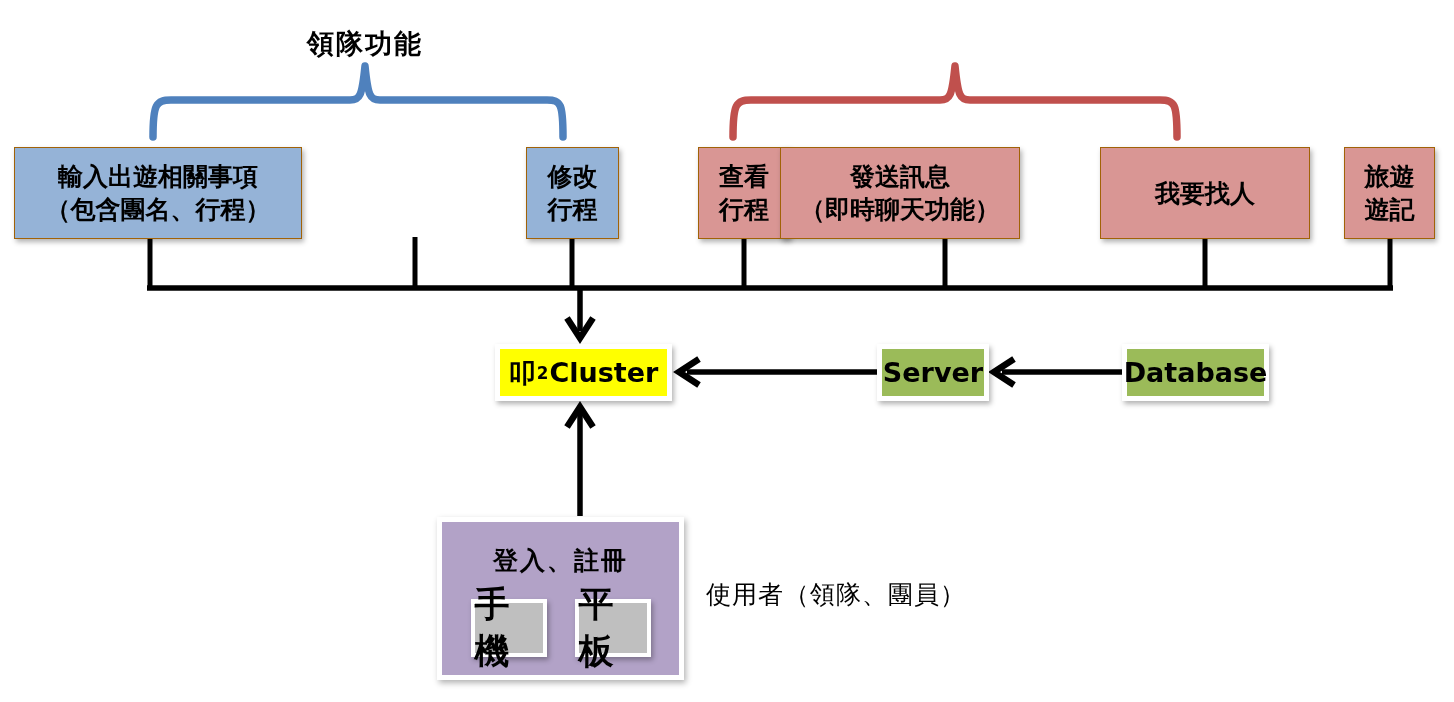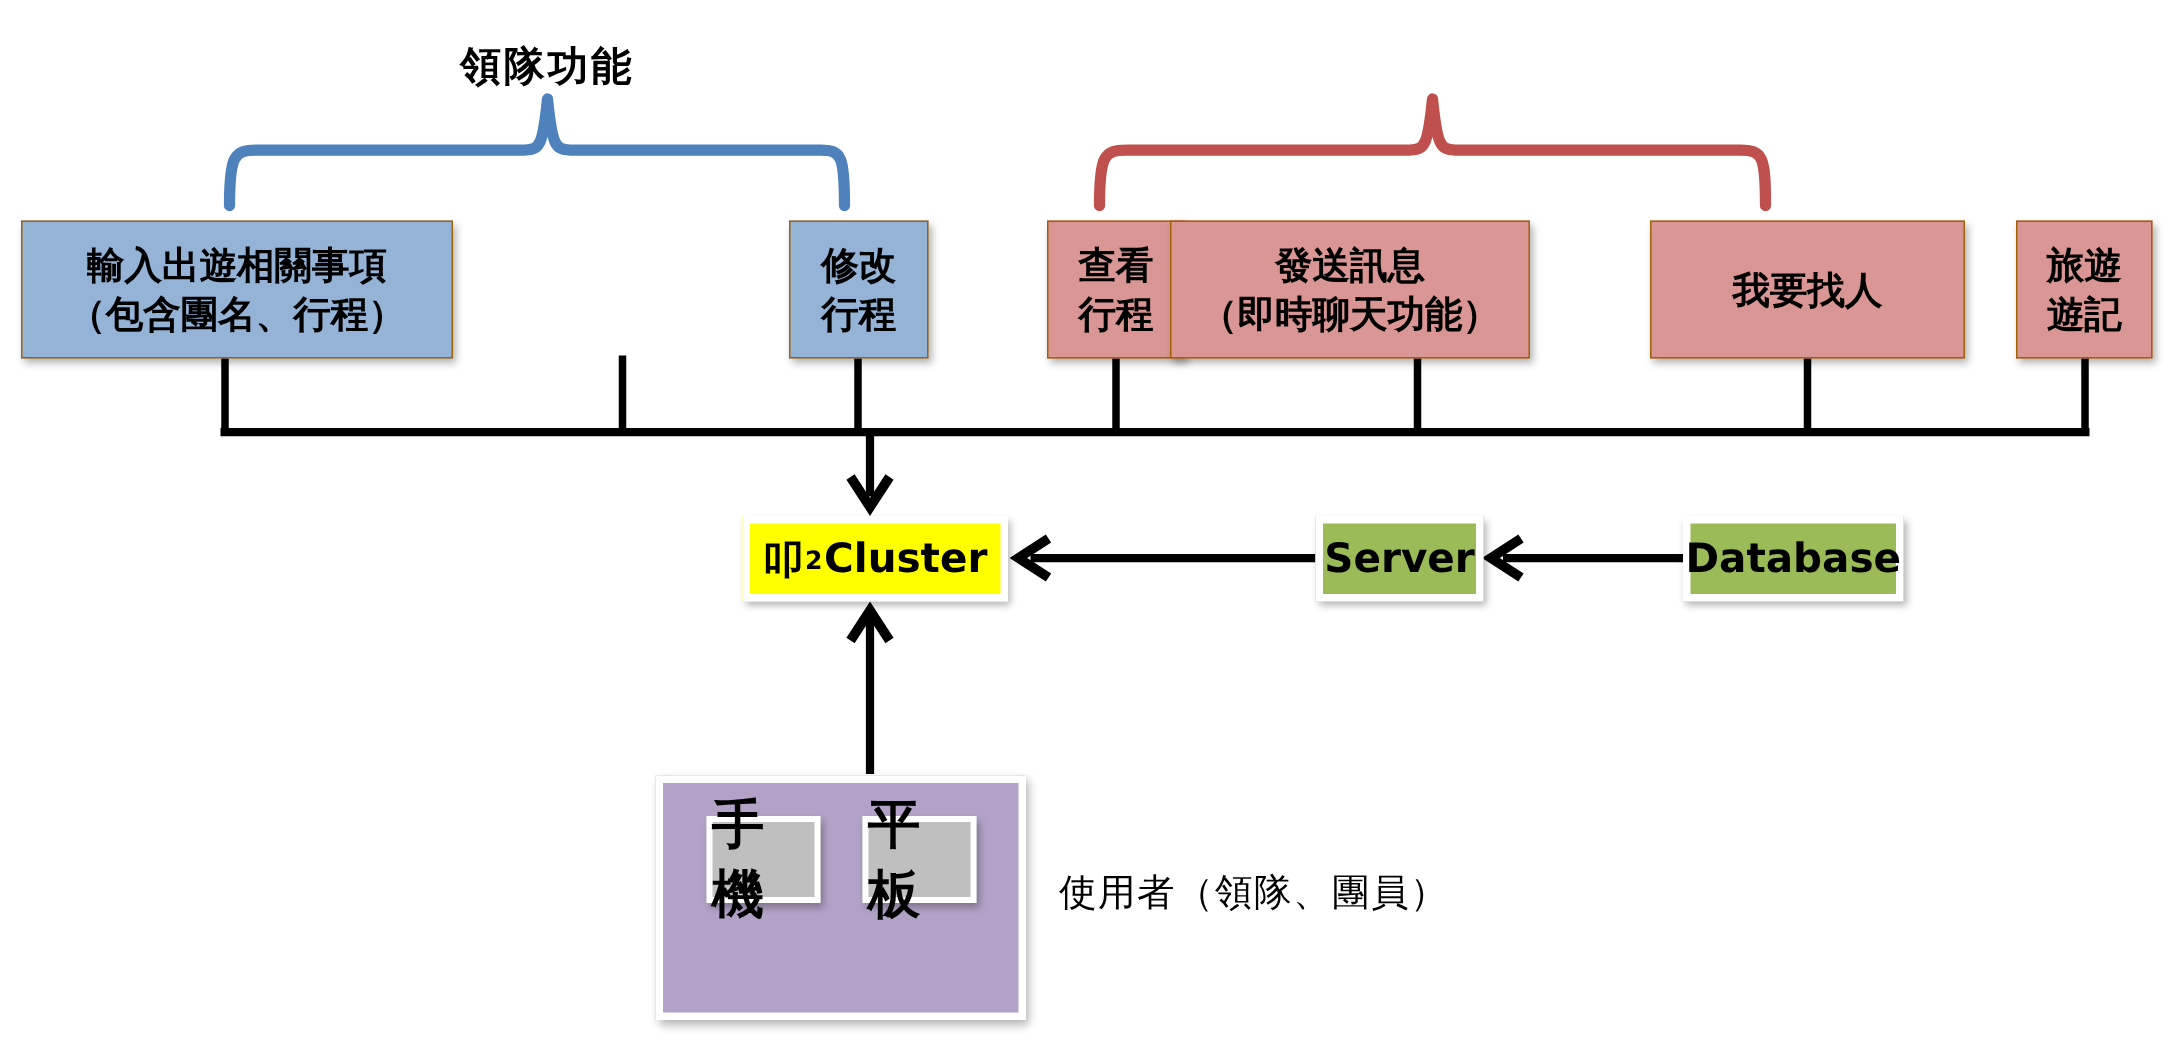--- a/index.html
+++ b/index.html
@@ -132,20 +132,21 @@
 
   <div class="node cluster">
     <span>叩</span>
       <sup>2</sup>
       <span>Cluster</span>
   </div>
   <div class="node server">Server</div>
   <div class="node database">Database</div>
 
   <div class="login">
+    <div class="login-title">登入、註冊</div>
     <div class="devices">
       <div class="device">手機</div>
       <div class="device">平板</div>
     </div>
   </div>
 
   <div class="caption">使用者（領隊、團員）</div>
 
 </div>
 

